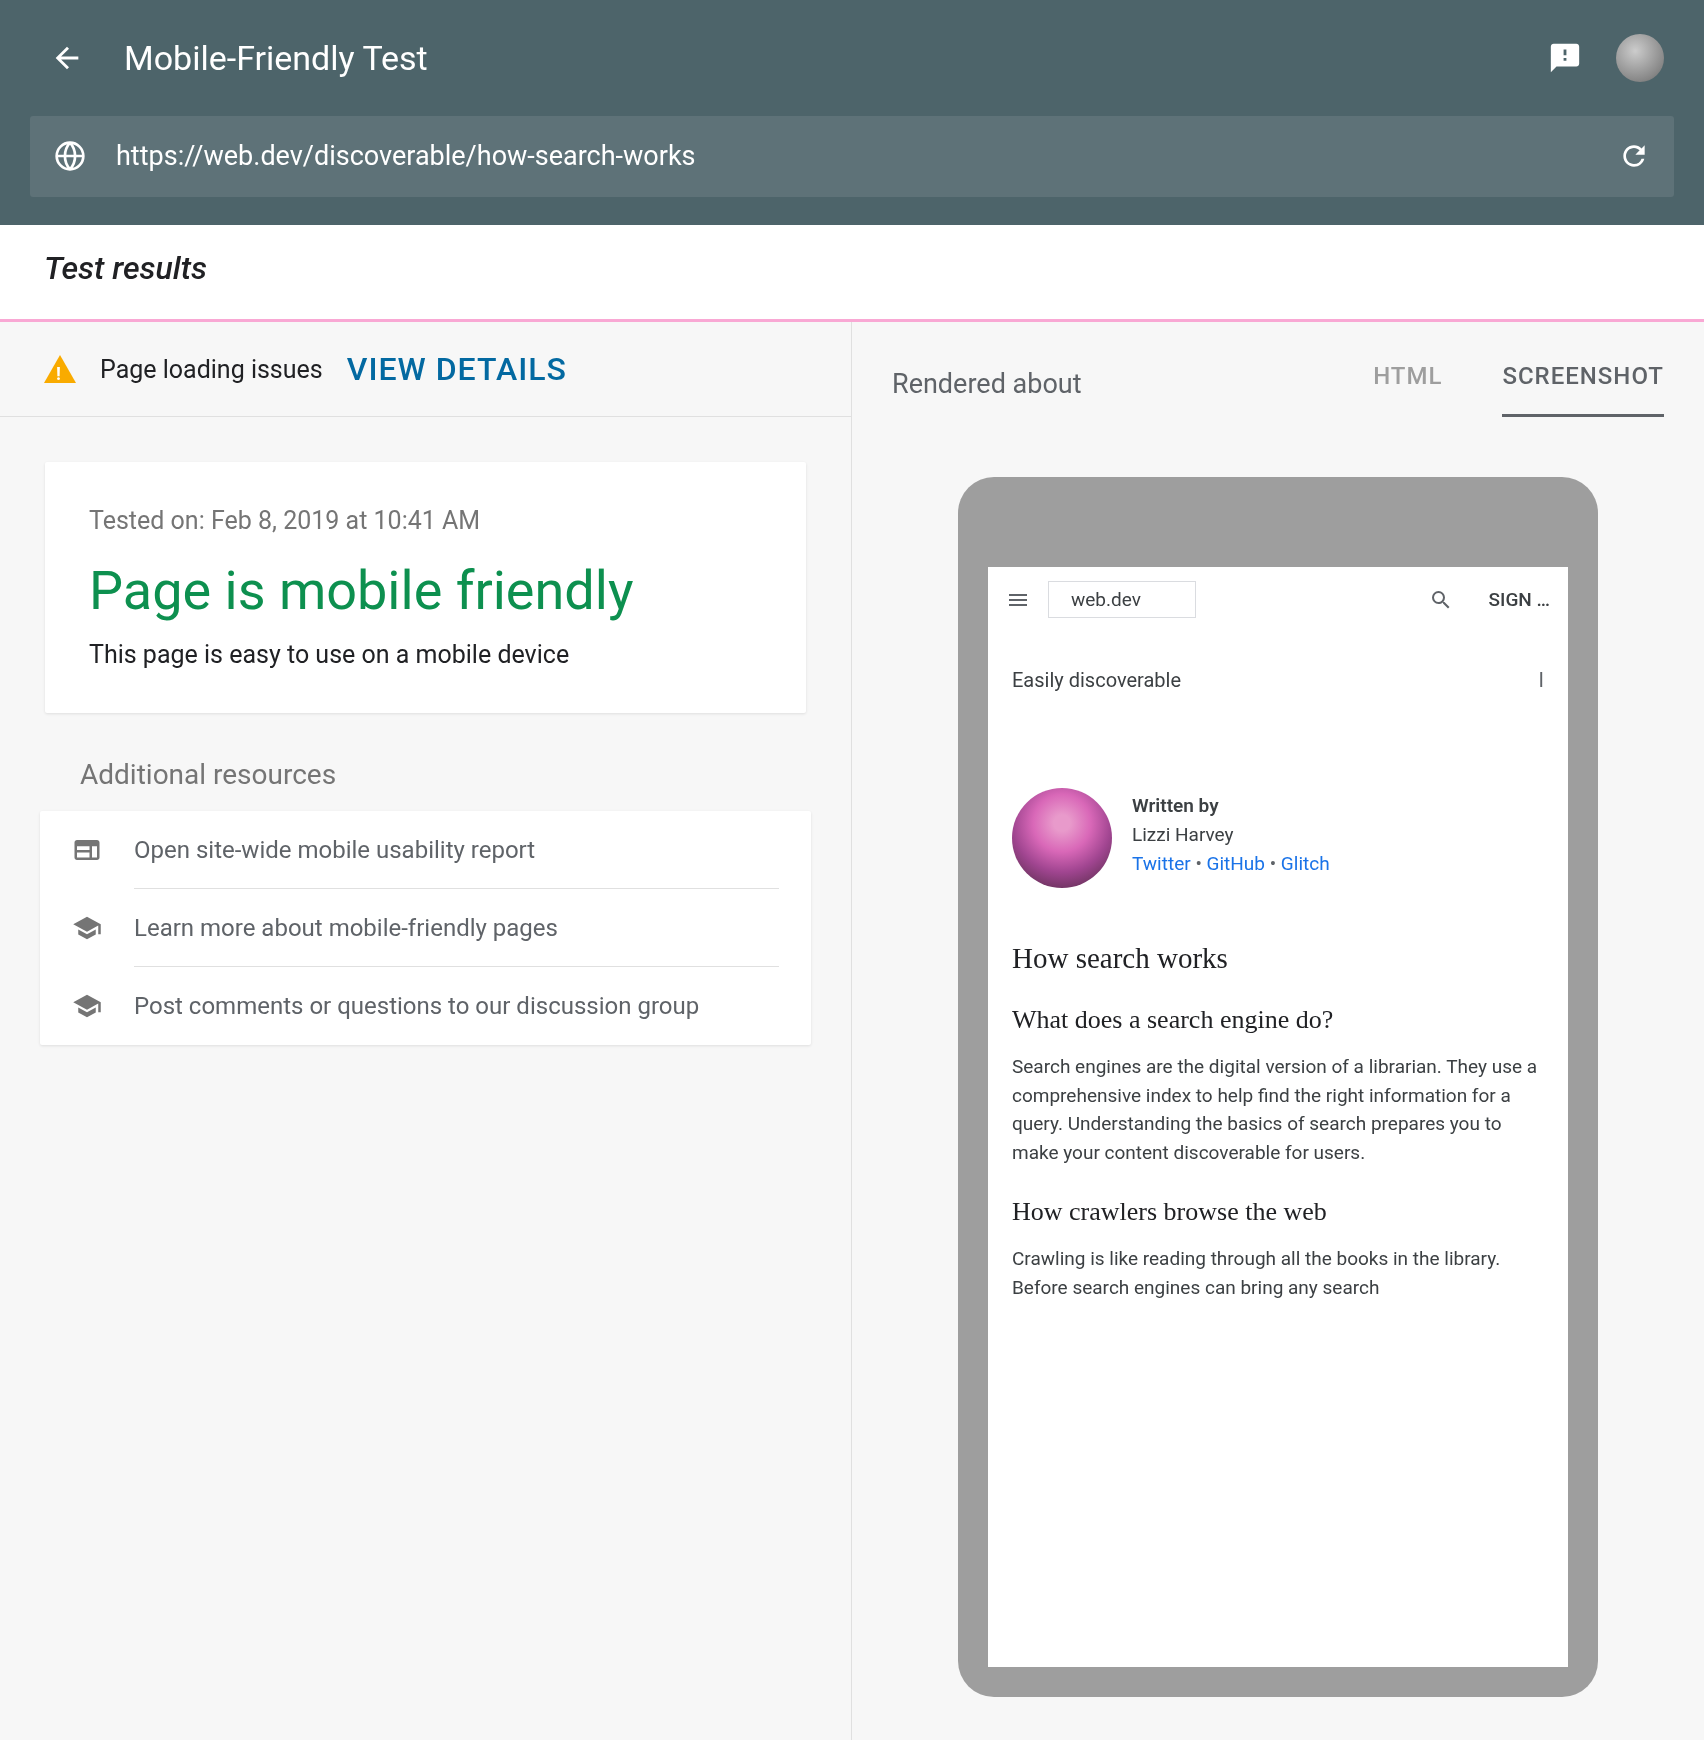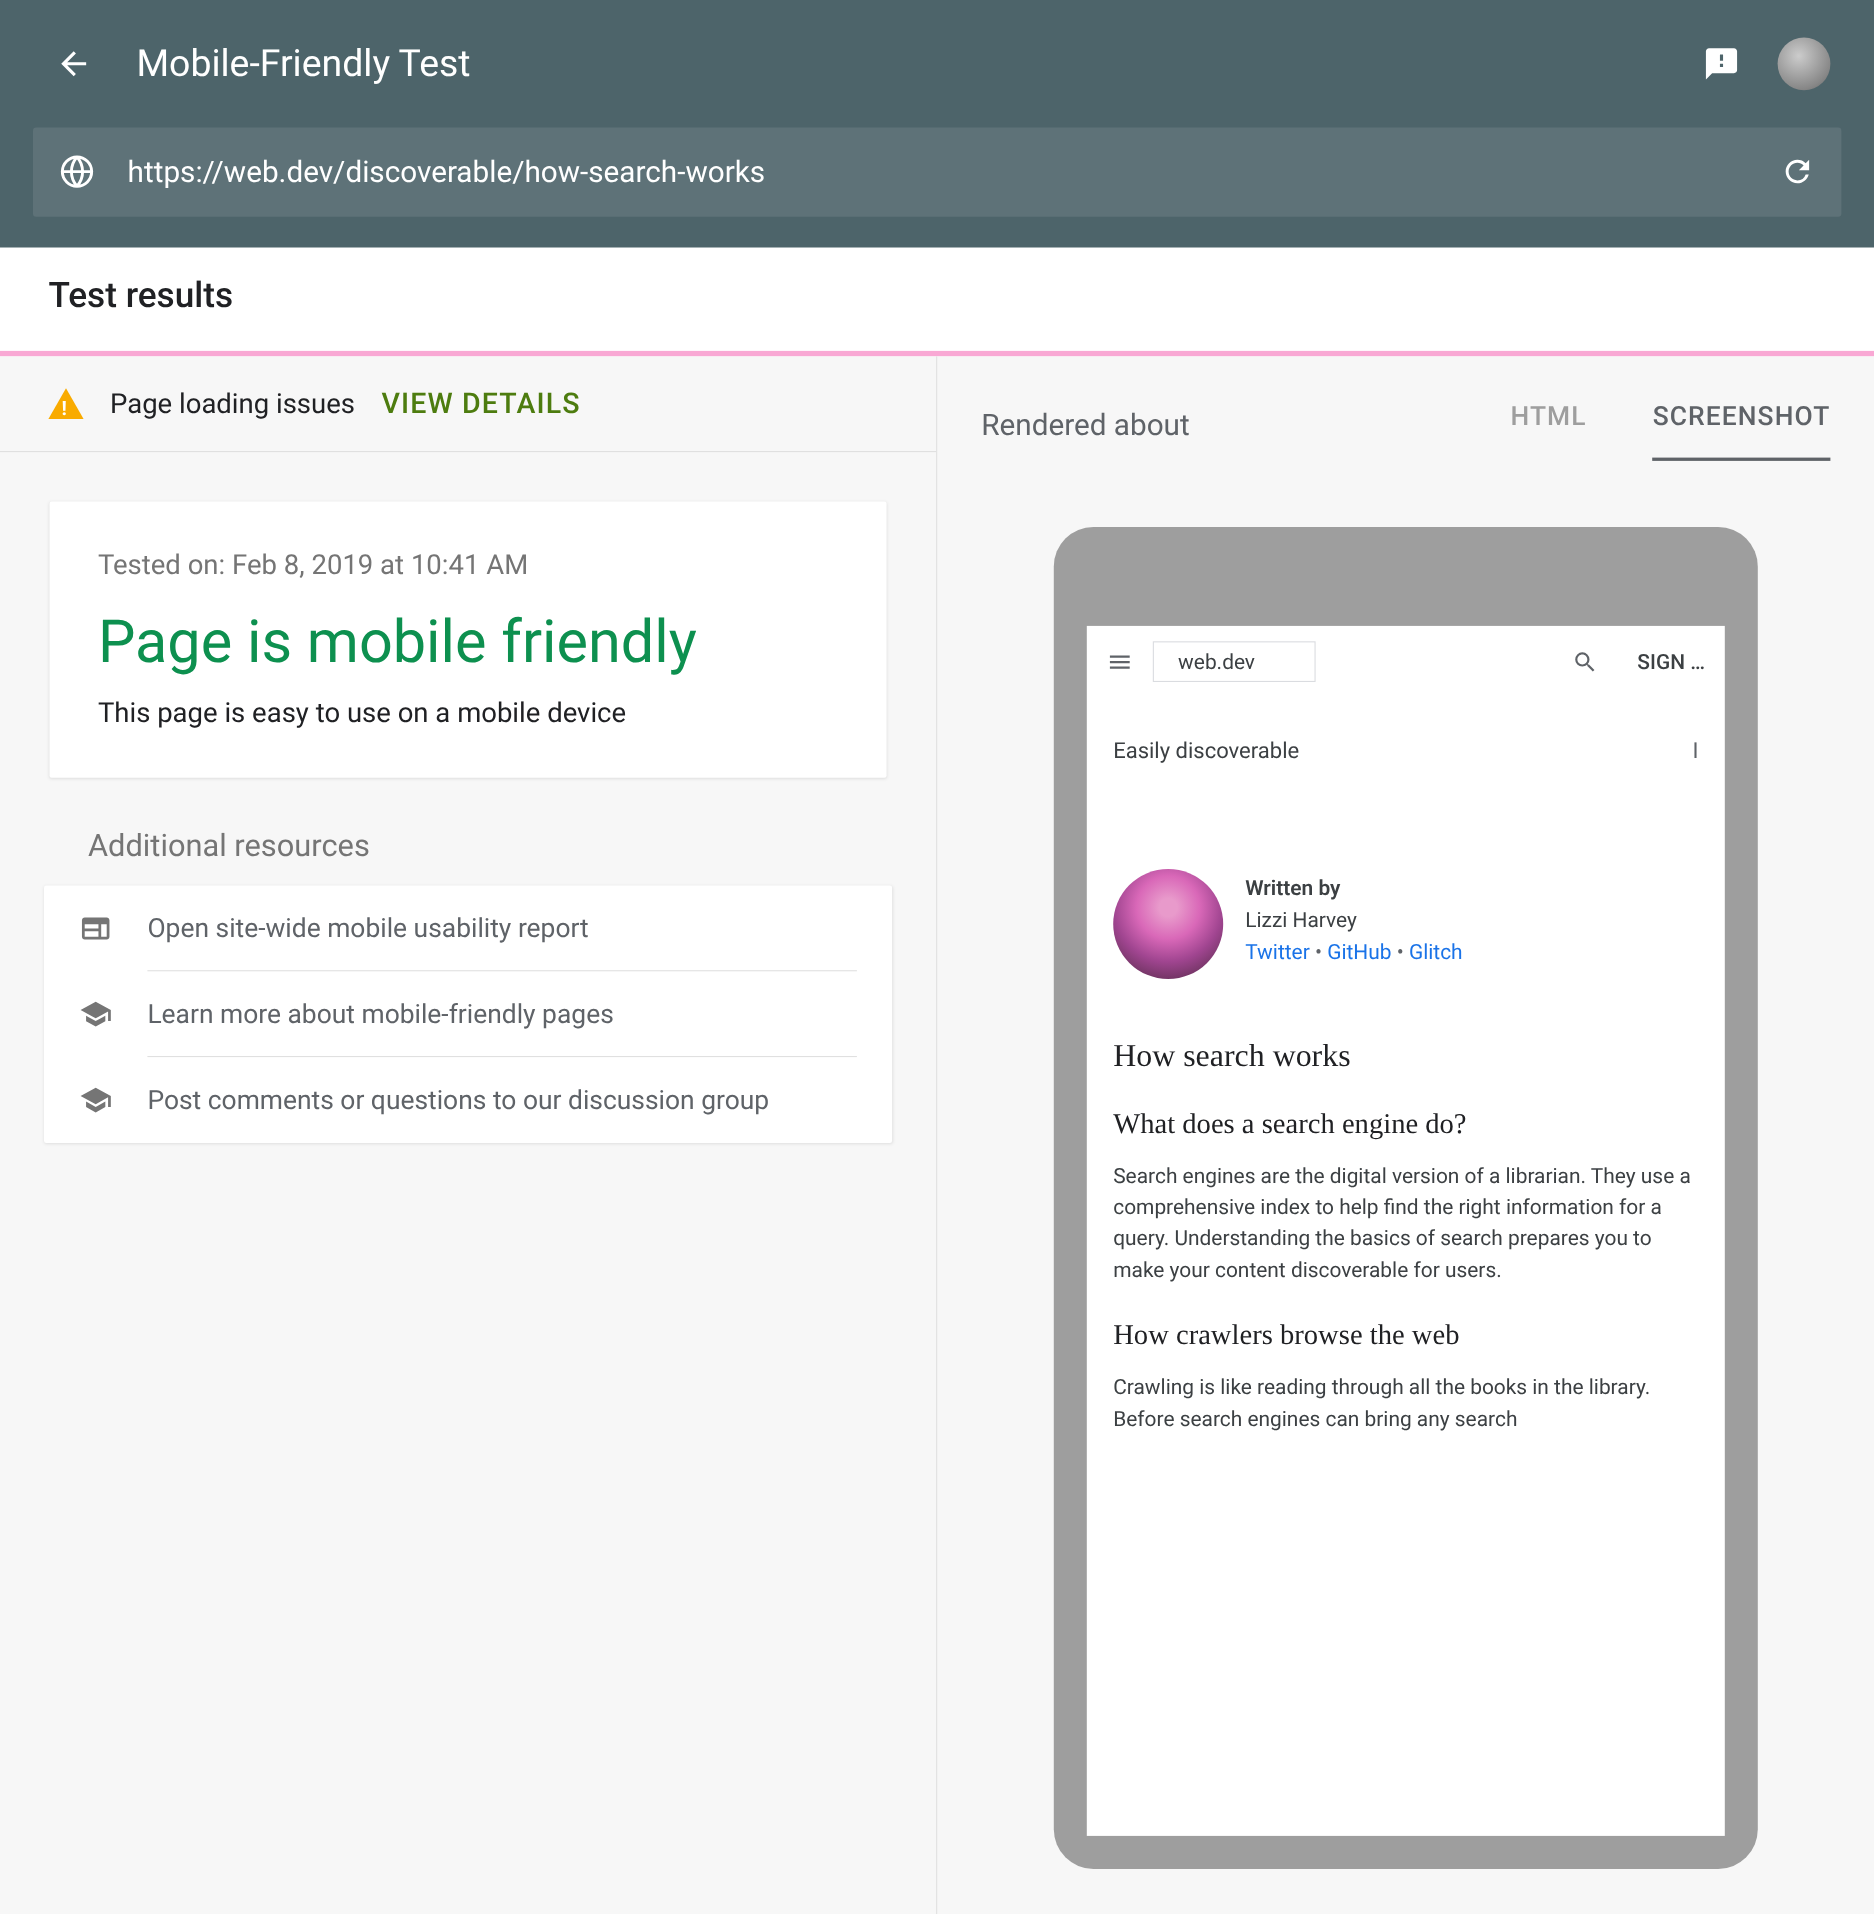--- a/index.html
+++ b/index.html
@@ -42,21 +42,22 @@
   padding: 0 24px;
 }
 .globe-icon { color: #fff; }
 .url-text { color: #fff; font-size: 27px; margin-left: 30px; flex: 1; }
 .refresh-icon { color: #fff; cursor: pointer; }
 .results-bar {
   padding: 24px 44px 32px 44px;
   font-size: 32px;
   font-weight: 500;
   color: #202124;
-  border-bottom: 5px solid #f9a8d4;
+  border-bottom: 3px solid #f9a8d4;
+  font-style: italic;
 }
 .content {
   display: flex;
   background: #f7f7f7;
   height: calc(1740px - 225px - 92px);
 }
 .left-panel {
   width: 50%;
   border-right: 1px solid #e0e0e0;
 }
@@ -74,21 +75,21 @@
   border-bottom: 28px solid #f9ab00;
   position: relative;
 }
 .warning-triangle::after {
   content: "!";
   position: absolute;
   left: -4px; top: 8px;
   color: #fff; font-size: 18px; font-weight: bold;
 }
 .issues-label { font-size: 25px; color: #202124; }
-.view-details { font-size: 26px; color: #4d7c0f; letter-spacing: 1px; cursor: pointer; font-weight: 500; }
+.view-details { font-size: 32px; color: #0369a1; letter-spacing: 1px; cursor: pointer; font-weight: 500; }
 .result-card {
   background: #fff;
   margin: 45px;
   padding: 44px;
   border-radius: 2px;
   box-shadow: 0 1px 3px rgba(0,0,0,0.1);
 }
 .tested-on { color: #757575; font-size: 25px; margin-bottom: 24px; }
 .verdict { color: #0d904f; font-size: 54px; font-weight: 400; margin-bottom: 18px; }
 .verdict-sub { color: #202124; font-size: 25px; }

